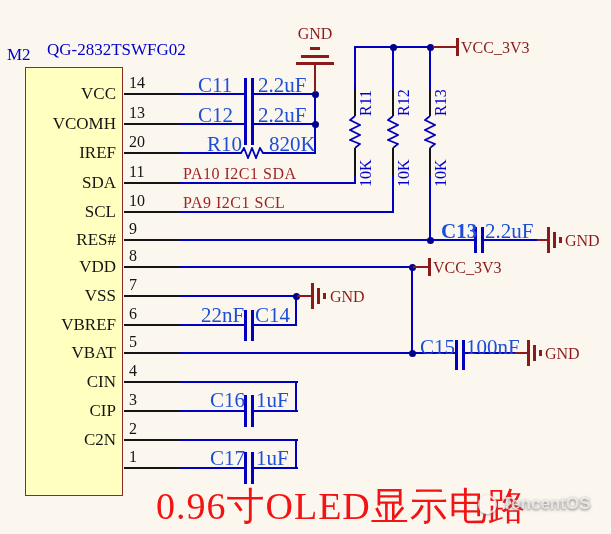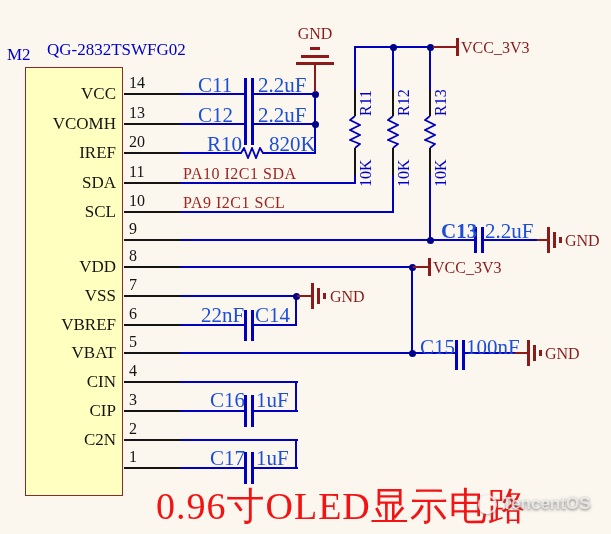--- a/index.html
+++ b/index.html
@@ -41,20 +41,21 @@
 
   <div id="ic-box"></div>
   <span class="hdr" style="left:7px;top:45px;">M2</span>
   <span class="hdr" style="left:47px;top:40px;">QG-2832TSWFG02</span>
 
   <span class="pname" style="top:84px;">VCC</span>
   <span class="pname" style="top:114px;">VCOMH</span>
   <span class="pname" style="top:173px;">SDA</span>
   <span class="pname" style="top:143px;">IREF</span>
   <span class="pname" style="top:202px;">SCL</span>
+  <span class="pname" style="top:230px;">RES#</span>
   <span class="pname" style="top:257px;">VDD</span>
   <span class="pname" style="top:286px;">VSS</span>
   <span class="pname" style="top:315px;">VBREF</span>
   <span class="pname" style="top:343px;">VBAT</span>
   <span class="pname" style="top:372px;">CIN</span>
   <span class="pname" style="top:401px;">CIP</span>
   <span class="pname" style="top:430px;">C2N</span>
 
   <span class="pnum" style="top:73px;">14</span>
   <span class="pnum" style="top:103px;">13</span>

